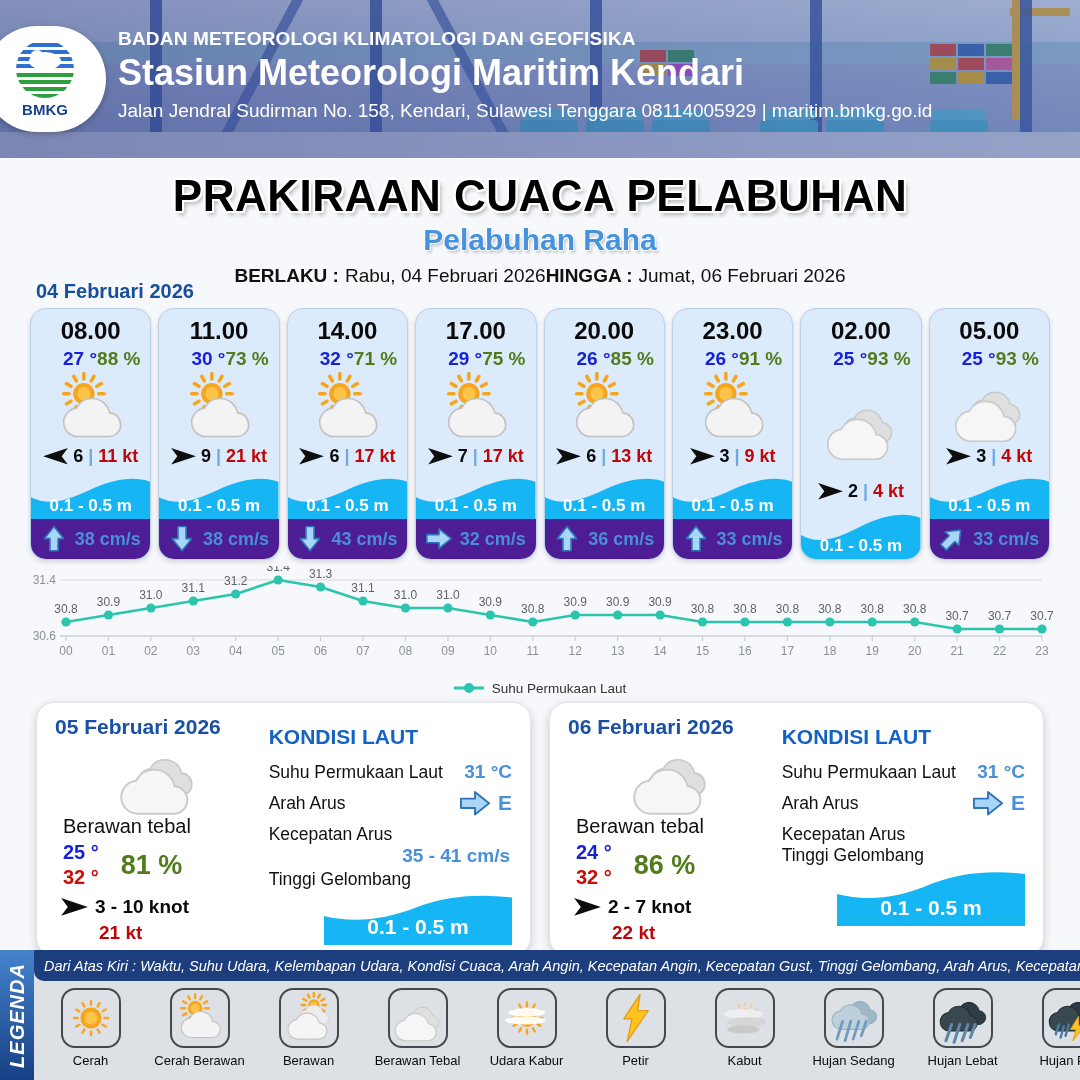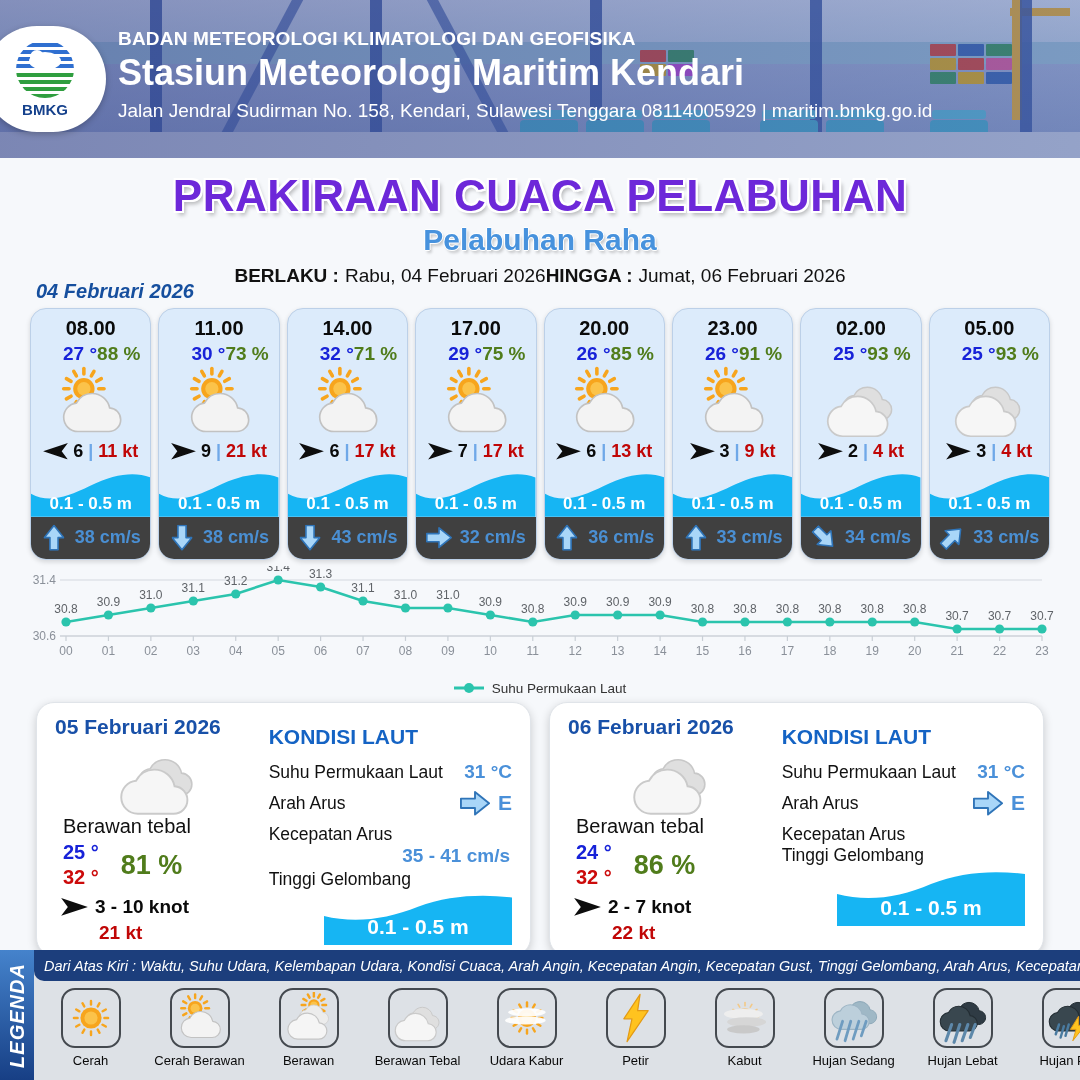--- a/index.html
+++ b/index.html
@@ -23,43 +23,43 @@
   .hdr-inner{position:absolute;inset:0;z-index:3;}
   .logo-pill{position:absolute;left:-16px;top:26px;width:122px;height:106px;background:#fff;border-radius:56px;
              display:flex;align-items:center;justify-content:center;box-shadow:0 2px 6px rgba(0,0,0,.25);}
   .hdr-text{position:absolute;left:118px;top:28px;right:10px;color:#fff;}
   .hdr-agency{font-weight:bold;font-size:19px;letter-spacing:.2px;}
   .hdr-station{font-weight:bold;font-size:36px;margin-top:4px;line-height:1.05;}
   .hdr-address{font-size:19px;margin-top:8px;}
 
   
   .title-block{text-align:center;padding-top:13px;height:118px;}
-  .t-main{font-size:44px;font-weight:bold;color:#6d28d9;letter-spacing:.5px;
+  .t-main{font-size:44px;font-weight:bold;color:#000000;letter-spacing:.5px;
      text-shadow:-2px 0 #fff,2px 0 #fff,0 -2px #fff,0 2px #fff,-2px -2px #fff,2px -2px #fff,-2px 2px #fff,2px 2px #fff,3px 4px 4px rgba(0,0,0,.28);}
   .t-sub{font-size:30px;font-weight:bold;color:#4792dd;margin-top:2px;
      text-shadow:-1px 0 #fff,1px 0 #fff,0 -1px #fff,0 1px #fff,2px 3px 3px rgba(0,0,0,.2);}
   .t-valid{display:flex;justify-content:center;font-size:19px;margin-top:8px;}
   .t-valid b{font-weight:bold;}
   .t-valid span.v{font-weight:normal;margin-left:6px;}
 
   
-  .date-label{margin:4px 0 5px 36px;color:#164f9e;font-weight:bold;font-size:20px;font-style:italic;}
+  .date-label{margin:4px 0 5px 36px;color:#164f9e;font-weight:bold;font-size:20px;}
   .cards-row{display:flex;gap:7px;padding:0 30px;height:252px;}
   .fcard{flex:1;background:#dcebfb;border:1px solid #bcd0e8;border-radius:16px;display:flex;flex-direction:column;
          overflow:hidden;box-shadow:0 2px 5px rgba(0,0,0,.14);}
-  .f-time{text-align:center;font-weight:bold;font-size:20px;padding-top:8px;color:#0a0a0a;}
+  .f-time{text-align:center;font-weight:bold;font-size:24px;padding-top:8px;color:#0a0a0a;}
   .f-temps{display:flex;justify-content:flex-end;padding:3px 10px 0;font-weight:bold;font-size:19px;}
   .f-temp{color:#1722d8;} .f-hum{color:#507c1b;}
   .f-icon{flex:1;display:flex;align-items:center;justify-content:center;}
   .f-wind{display:flex;align-items:center;justify-content:center;gap:5px;font-size:18px;font-weight:bold;padding-bottom:1px;}
   .f-ws{color:#0a0a0a;} .f-sep{color:#6fa8e8;font-weight:bold;} .f-gust{color:#c00606;}
   .f-wave{position:relative;height:54px;margin-top:2px;}
   .f-wave svg{position:absolute;inset:0;width:100%;height:100%;}
   .f-wave-t{position:absolute;left:0;right:0;bottom:3px;text-align:center;color:#fff;font-weight:bold;font-size:17px;}
-  .f-cur{height:44px;display:flex;align-items:center;justify-content:center;gap:8px;color:#4a8fd3;font-weight:bold;font-size:18px;background:#404040;}
+  .f-cur{height:44px;display:flex;align-items:center;justify-content:center;gap:8px;color:#4a8fd3;font-weight:bold;font-size:18px;background:#4c1d95;}
 
   
   .chart-wrap{padding:6px 22px 0;}
   .chart-wrap svg{display:block;width:100%;}
   .chart-legend{display:flex;justify-content:center;align-items:center;gap:8px;font-size:13.5px;color:#333;height:20px;}
 
   
   .day-row{display:flex;gap:18px;padding:4px 36px 0;height:258px;}
   .dcard{flex:1;background:#fff;border:1px solid #e0e4e9;border-radius:18px;box-shadow:0 3px 10px rgba(0,0,0,.18);
          padding:12px 18px 10px;display:flex;gap:8px;}
@@ -497,28 +497,20 @@
           <span class="f-ws">2</span>
           <span class="f-sep">|</span>
           <span class="f-gust">4 kt</span>
         </div>
     <div class="f-wave">
       <svg viewBox="0 0 122 54" preserveAspectRatio="none">
             <path d="M0 30 C18 40 36 34 60 22 C86 9 106 7 122 13 L122 54 L0 54 Z" fill="#16b5f3"></path>
           </svg>
       <div class="f-wave-t">0.1 - 0.5 m</div>
     </div>
-    <div class="f-cur">
-          <span>
-            <svg width="26" height="21.32" viewBox="0 0 32 26" style="display:block;transform:rotate(45deg)">
-              <path d="M1 8 H16 V1 L31 13 L16 25 V18 H1 Z" fill="#a9d6f8" stroke="#2f74b8" stroke-width="2" stroke-linejoin="round"></path>
-            </svg>
-          </span>
-          <span>34 cm/s</span>
-        </div>
   </div>
   <div class="fcard">
     <div class="f-time">05.00</div>
     <div class="f-temps">
           <span class="f-temp">25 °</span>
           <span class="f-hum">93 %</span>
         </div>
     <div class="f-icon">
           <svg width="76" height="76" viewBox="0 0 64 64" style="display:block">
             <path transform="translate(17 12) scale(1.7)" d="M19.35 10.04A7.49 7.49 0 0 0 12 4C9.11 4 6.6 5.64 5.35 8.04A5.994 5.994 0 0 0 0 14c0 3.31 2.69 6 6 6h13c2.76 0 5-2.24 5-5 0-2.64-2.05-4.78-4.65-4.96z" fill="#dfdfdf" stroke="#c8c8c8" stroke-width="0.7"></path>

